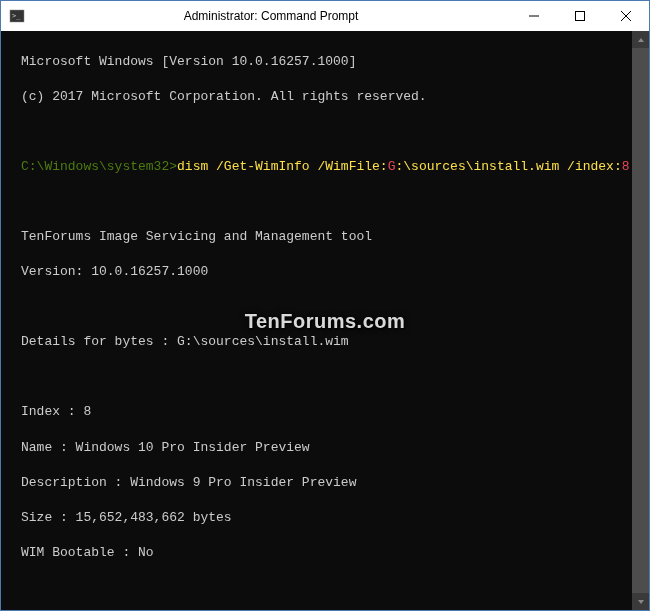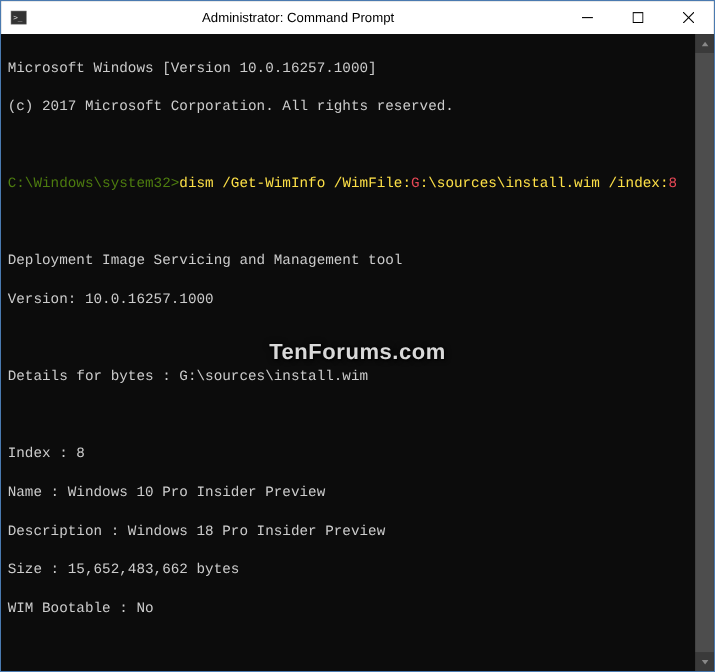--- a/index.html
+++ b/index.html
@@ -48,21 +48,21 @@
       display: flex;
       align-items: center;
       justify-content: center;
       cursor: pointer;
     }
     .ctrl svg { stroke: #000; }
     .terminal {
       flex: 1;
       background: #0c0c0c;
       color: #cccccc;
-      padding: 4px 6px;
+      padding: 4px 20px;
       line-height: 1.35;
       white-space: pre;
       overflow: hidden;
       position: relative;
       font-size: 13px;
     }
     .line { white-space: pre; }
     .prompt { color: #4d7c0f; }
     .yellow { color: #fde047; }
     .red { color: #e74856; }
@@ -139,28 +139,28 @@
         </svg>
     </div>
   </div>
 
   <div class="terminal">
 <div class="line">Microsoft Windows [Version 10.0.16257.1000]</div>
 <div class="line">(c) 2017 Microsoft Corporation. All rights reserved.</div>
 <div class="line"> </div>
 <div class="line"><span class="prompt">C:\Windows\system32&gt;</span><span class="yellow">dism /Get-WimInfo /WimFile:</span><span class="red">G</span><span class="yellow">:\sources\install.wim /index:</span><span class="red">8</span></div>
 <div class="line"> </div>
-<div class="line">Deployment Image Servicing and Management tool</div>
+<div class="line">TenForums Image Servicing and Management tool</div>
 <div class="line">Version: 10.0.16257.1000</div>
 <div class="line"> </div>
 <div class="line">Details for bytes : G:\sources\install.wim</div>
 <div class="line"> </div>
 <div class="line">Index : 8</div>
 <div class="line">Name : Windows 10 Pro Insider Preview</div>
-<div class="line">Description : Windows 18 Pro Insider Preview</div>
+<div class="line">Description : Windows 9 Pro Insider Preview</div>
 <div class="line">Size : 15,652,483,662 bytes</div>
 <div class="line">WIM Bootable : No</div>
 
 
 
 
 
 
 
 

